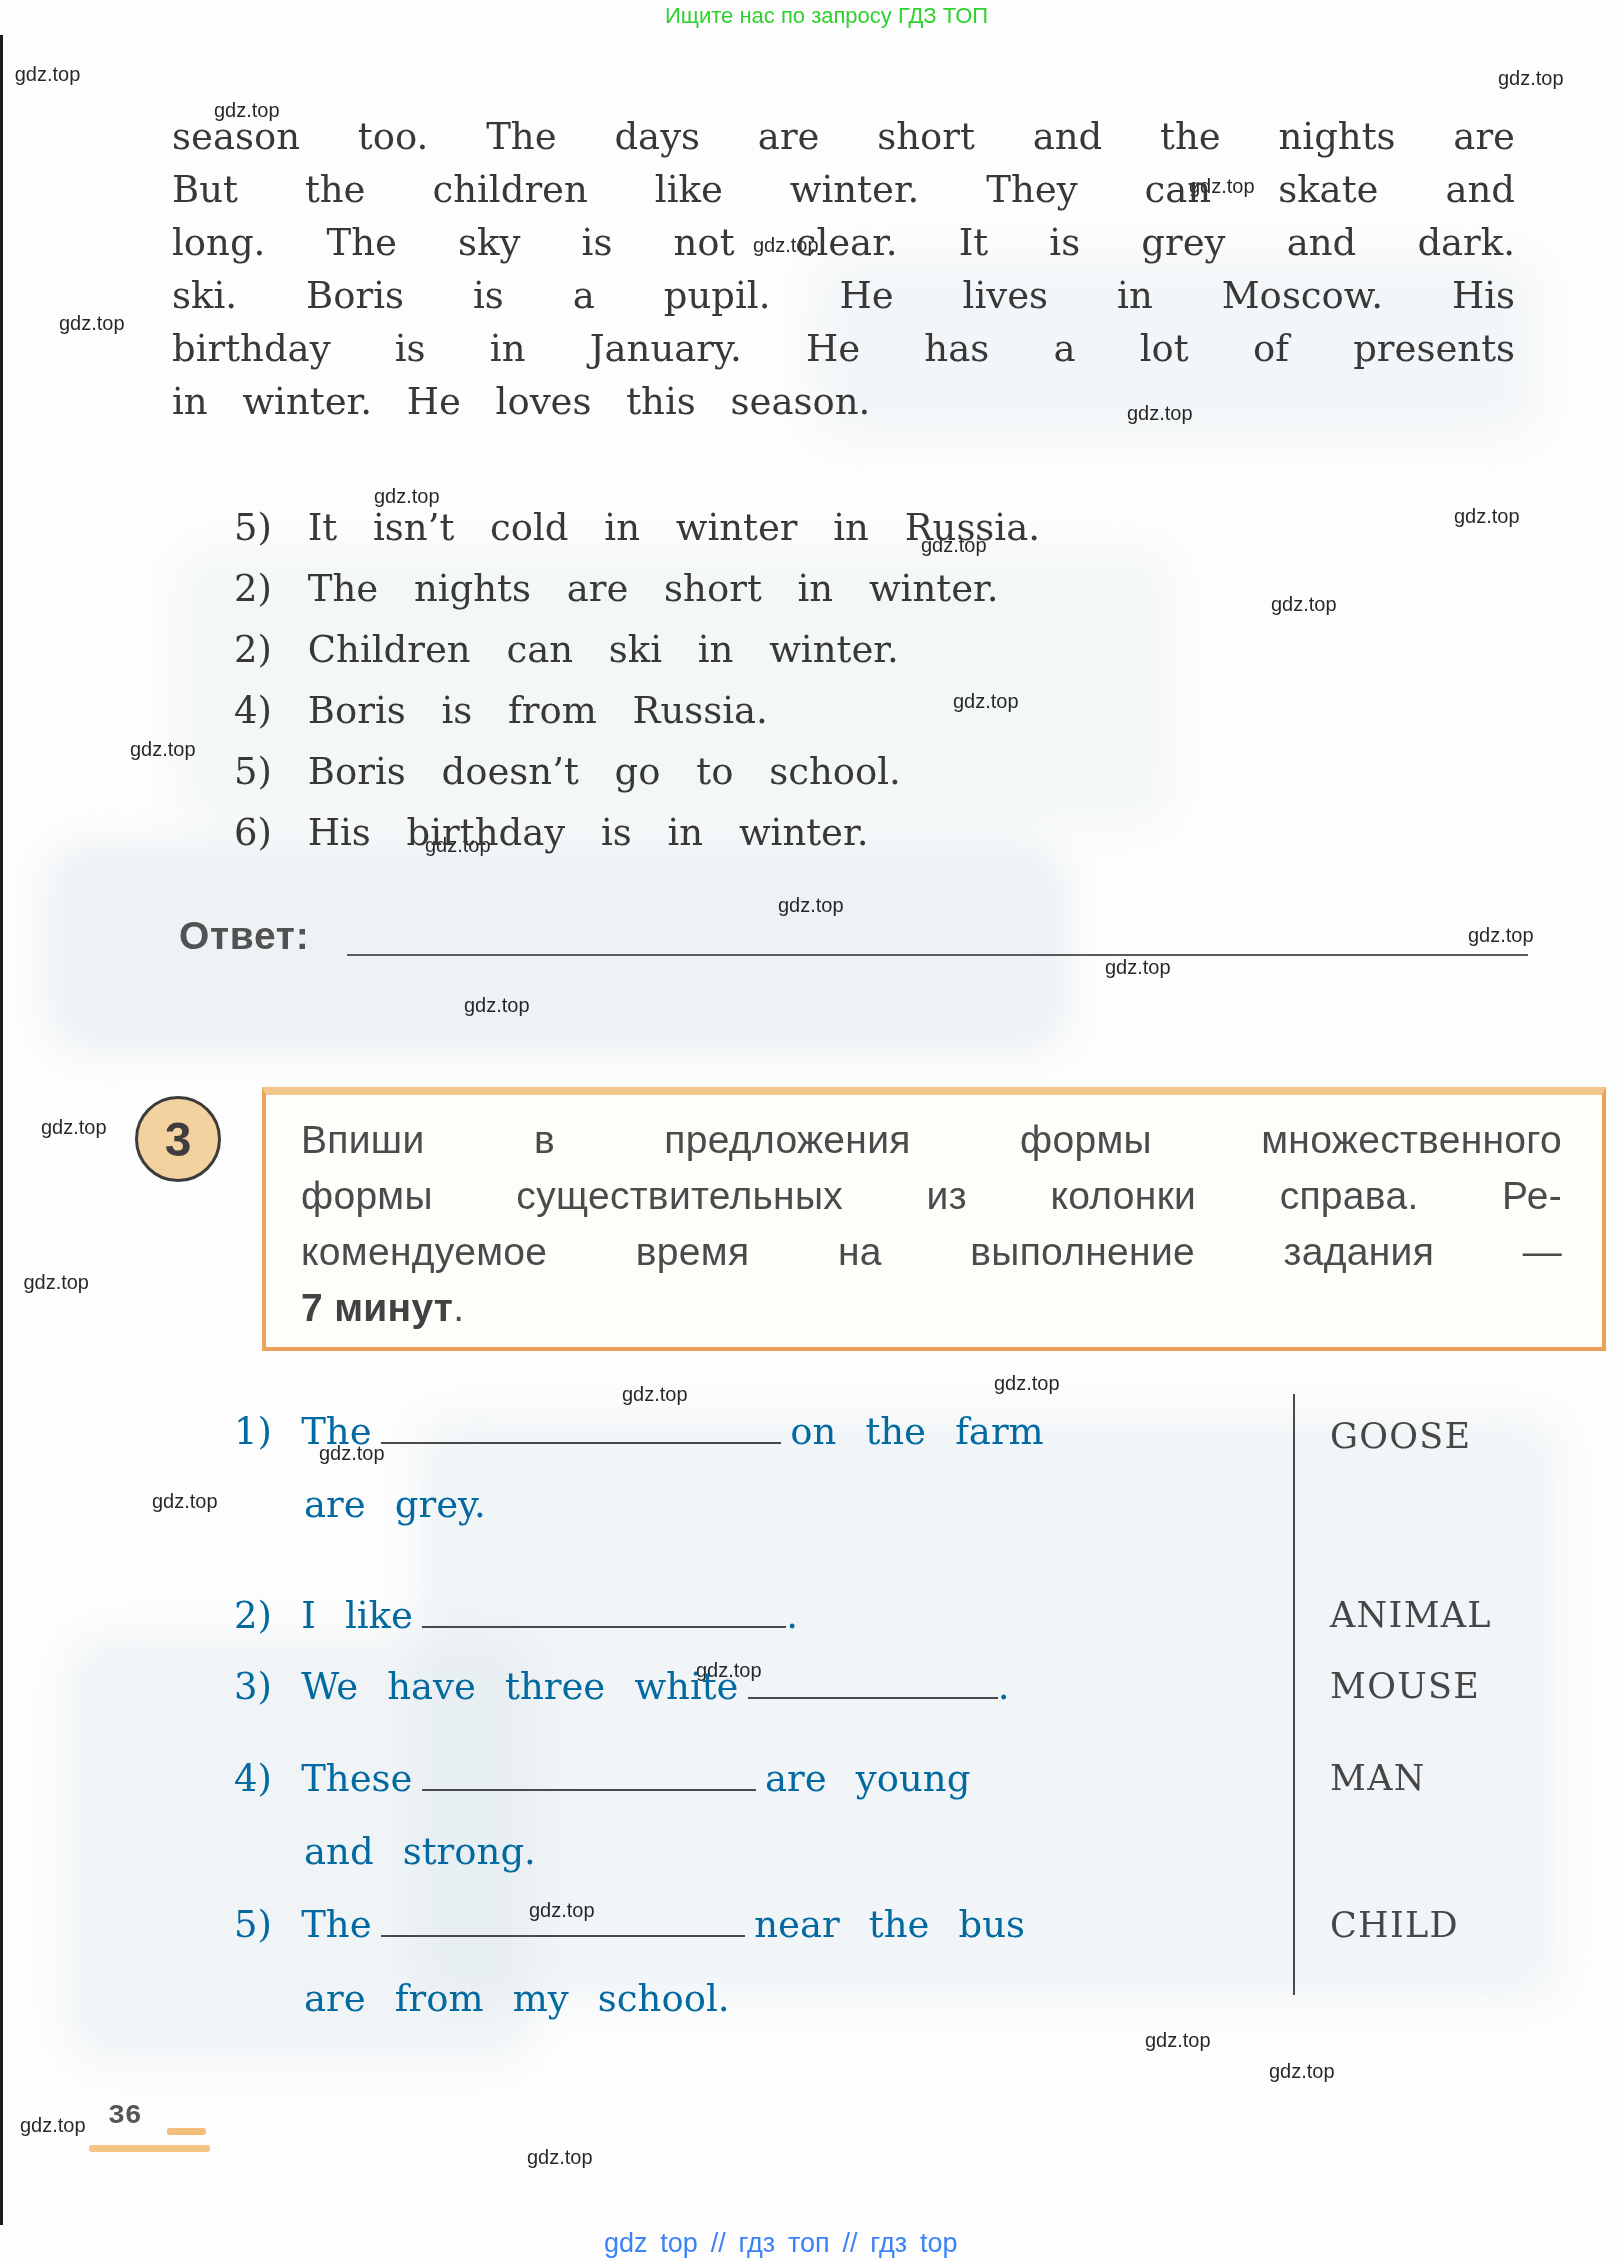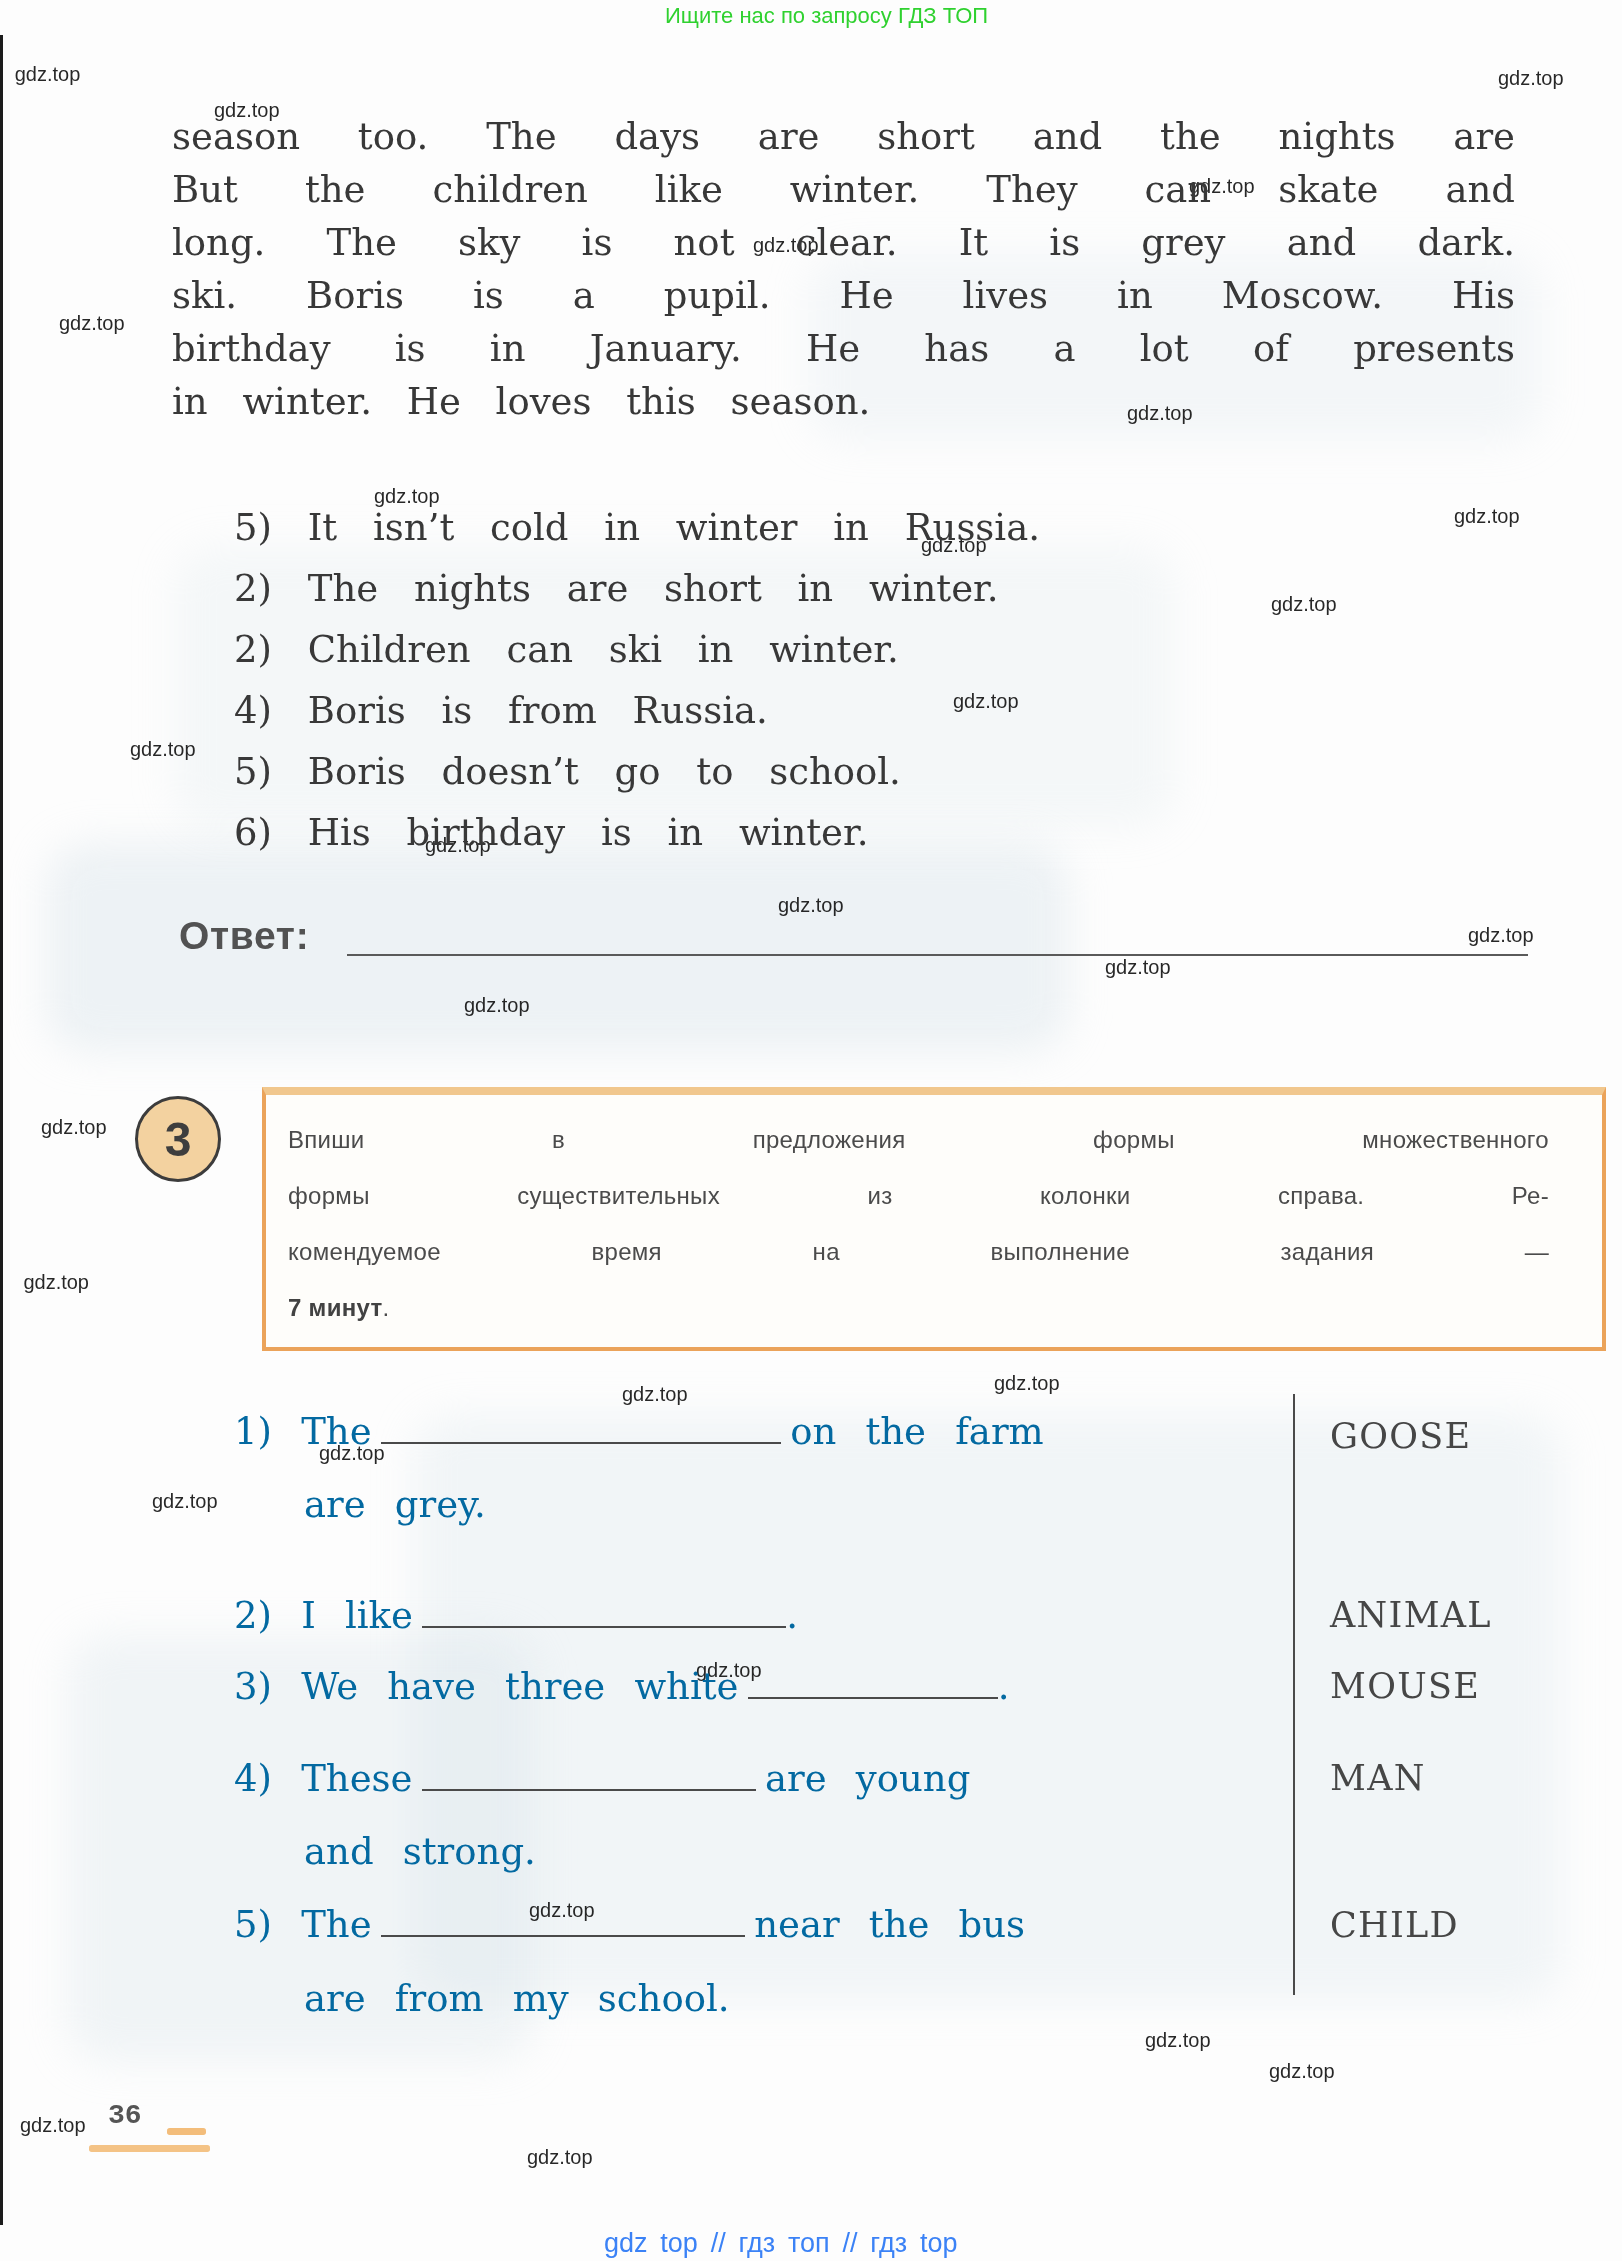--- a/index.html
+++ b/index.html
@@ -34,22 +34,22 @@
   .answer-label{position:absolute;left:179px;top:914px;font-family:"Liberation Sans",sans-serif;
                 font-weight:bold;font-size:39px;color:#525252;letter-spacing:0.7px;}
   .answer-line{position:absolute;left:347px;top:954px;width:1181px;height:0;border-top:2px solid #5a5a5a;}
 
   .badge{position:absolute;left:135px;top:1096px;width:80px;height:80px;border-radius:50%;
          background:#f3d2a0;border:3.3px solid #3c3c3c;display:flex;align-items:center;justify-content:center;
          font-family:"Liberation Sans",sans-serif;font-weight:bold;font-size:48px;color:#3e3e3e;}
 
   .task-box{position:absolute;left:262px;top:1087px;width:1344px;height:264px;box-sizing:border-box;
             background:#fefdfa;border:4.7px solid #eba35a;border-top:8.7px solid #f1c78d;}
-  .task-text{position:absolute;left:22px;top:17.4px;width:1261px;font-family:"Liberation Sans",sans-serif;
-             font-size:24px;line-height:56px;color:#4b4b4b;letter-spacing:0.3px;}
+  .task-text{position:absolute;left:35px;top:17.4px;width:1261px;font-family:"Liberation Sans",sans-serif;
+             font-size:39px;line-height:56px;color:#4b4b4b;letter-spacing:0.3px;}
   .t-line{height:56px;white-space:nowrap;}
   .t-line.jl{text-align:justify;text-align-last:justify;}
   .t-line b{font-weight:bold;color:#424242;}
 
   .ex{position:absolute;font-size:37px;color:#0369a1;word-spacing:17.4px;white-space:nowrap;}
   .blank{display:inline-block;height:8px;border-bottom:2px solid #4a4a4a;margin:0 9.3px;}
   .b1{width:400px;} .b2{width:364px;} .b3{width:250px;} .b4{width:334px;} .b5{width:364px;}
   .nb{margin-right:0;}
 
   .divider{position:absolute;left:1293px;top:1394px;width:2px;height:601px;background:#4a4a4a;}

